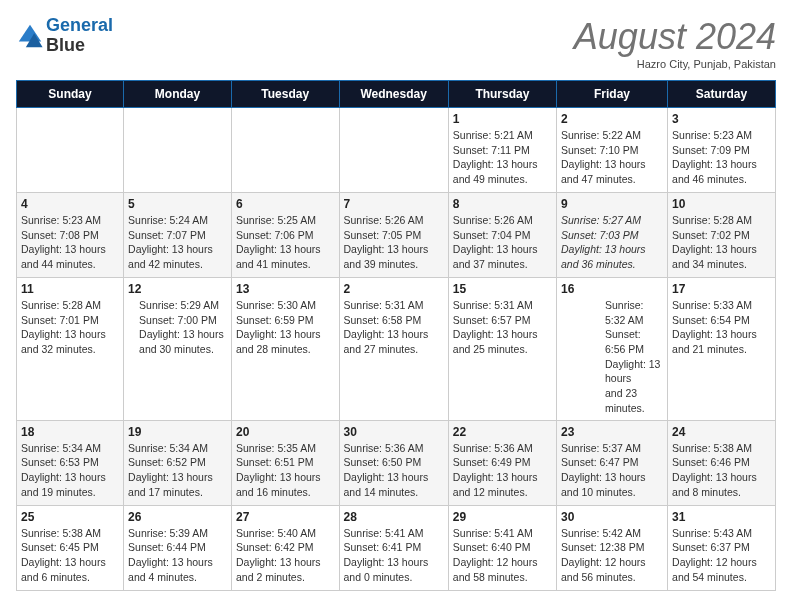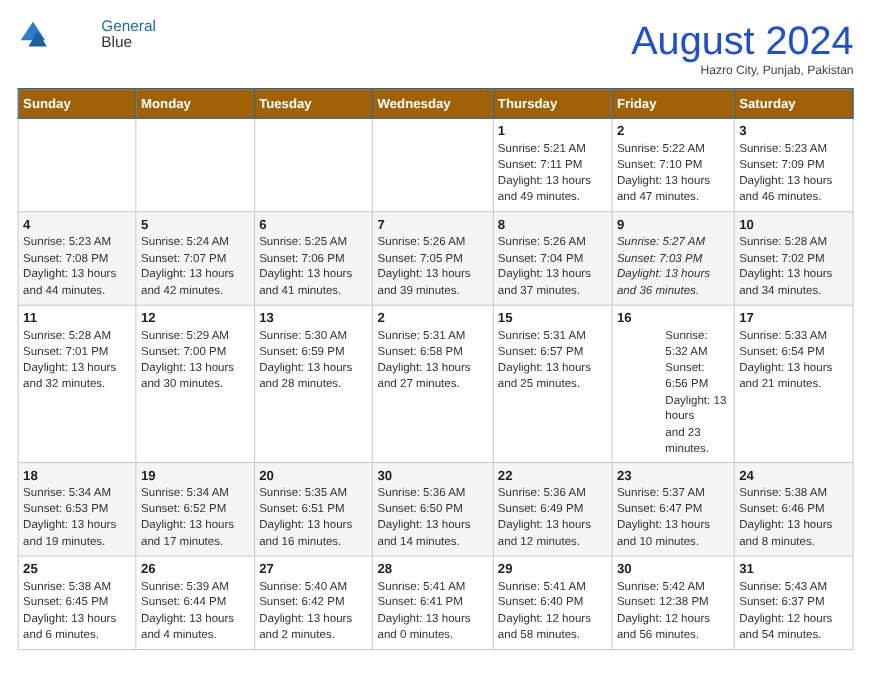--- a/index.html
+++ b/index.html
@@ -14,54 +14,54 @@
       display: flex;
       justify-content: space-between;
       align-items: flex-start;
       margin-bottom: 10px;
     }
     .logo {
       display: flex;
       align-items: center;
     }
     .logo-text {
-      font-size: 14px;
-      font-weight: normal;
+      font-size: 18px;
+      font-weight: bold;
       color: #333;
       line-height: 1.1;
-      margin-left: 46px;
     }
     .logo-text span { color: #1a6aac; }
     .logo-icon {
       width: 28px;
       height: 28px;
       margin-right: 2px;
     }
     .title-block {
       text-align: right;
     }
     .month-title {
       font-size: 36px;
       font-weight: normal;
-      color: #1d4ed8;
+      color: #737373;
+      font-style: italic;
     }
     .location {
       font-size: 11px;
       color: #444;
     }
     table {
       width: 100%;
       border-collapse: collapse;
       font-size: 11px;
     }
     thead tr th {
-      background-color: #a16207;
+      background-color: #0f172a;
       color: #fff;
       padding: 6px 4px;
-      text-align: left;
+      text-align: center;
       font-size: 12px;
       font-weight: bold;
       border: 1px solid #1a6aac;
     }
     tbody tr td {
       border: 1px solid #ccc;
       vertical-align: top;
       padding: 4px 4px;
       width: 113px;
       min-height: 80px;
@@ -198,21 +198,21 @@
       <tr>
         <td>
           <div class="day-num">11</div>
           <div class="day-info" style="white-space: pre-line;">Sunrise: 5:28 AM
 Sunset: 7:01 PM
 Daylight: 13 hours
 and 32 minutes.</div>
         </td>
         <td>
           <div class="day-num">12</div>
-          <div class="day-info" style="white-space: pre-line;">Sunrise: 5:29 AM
+          <div class="day-info" style="white-space: pre-line; margin-left: 11px;">Sunrise: 5:29 AM
 Sunset: 7:00 PM
 Daylight: 13 hours
 and 30 minutes.</div>
         </td>
         <td>
           <div class="day-num">13</div>
           <div class="day-info" style="white-space: pre-line;">Sunrise: 5:30 AM
 Sunset: 6:59 PM
 Daylight: 13 hours
 and 28 minutes.</div>

